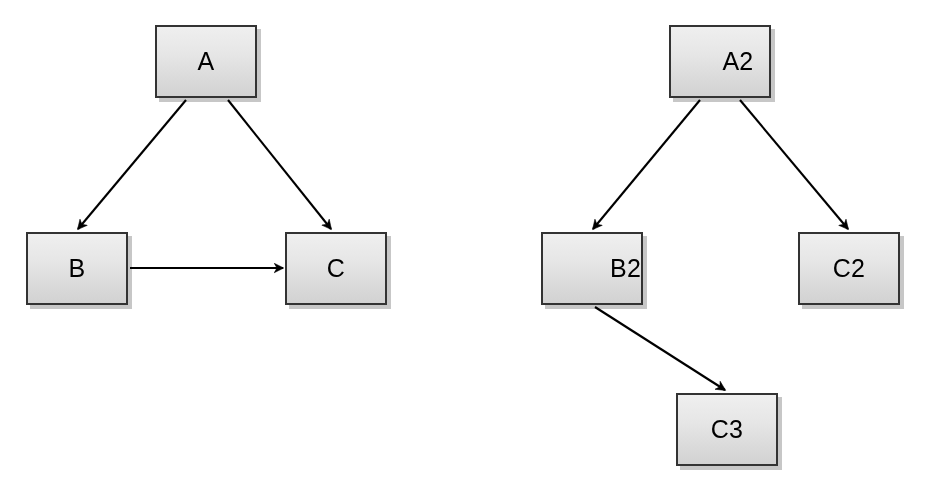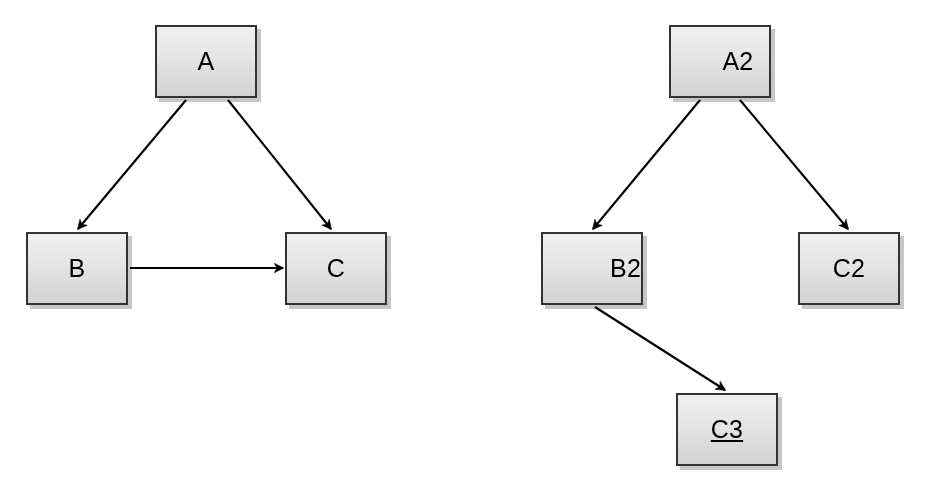--- a/index.html
+++ b/index.html
@@ -46,21 +46,21 @@
     color: #000000;
     letter-spacing: 0.2px;
     user-select: none;
   }
   .n-a  { left: 155px; top: 25px; }
   .n-b  { left: 26px;  top: 232px; }
   .n-c  { left: 285px; top: 232px; }
   .n-a2 { left: 669px; top: 25px; padding-left: 36px; }
   .n-b2 { left: 541px; top: 232px; justify-content: flex-end; }
   .n-c2 { left: 798px; top: 232px; }
-  .n-c3 { left: 676px; top: 393px; text-decoration: underline; }
+  .n-c3 { left: 676px; top: 393px; }
 </style>
 </head>
 <body>
 
 <div id="canvas">
 
   <svg id="edge-layer" viewBox="0 0 940 504" width="940" height="504" xmlns="http://www.w3.org/2000/svg">
     <defs>
       <marker id="arrowbarb" viewBox="0 0 12 12" refX="10.2" refY="6" markerWidth="11" markerHeight="11" markerUnits="userSpaceOnUse" orient="auto">
         <path d="M 0.6 0.8 L 11 6 L 0.6 11.2 L 3.6 6 Z" fill="#000000" stroke="#000000" stroke-width="0.6" stroke-linejoin="miter"></path>

